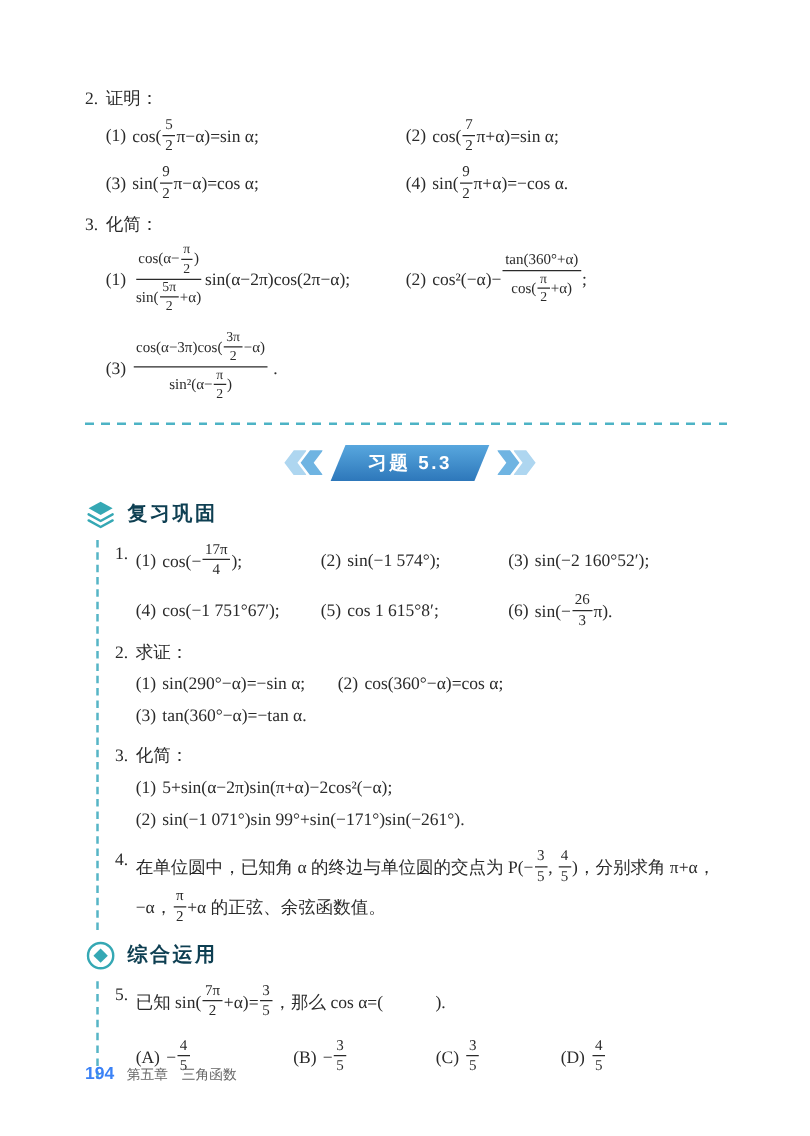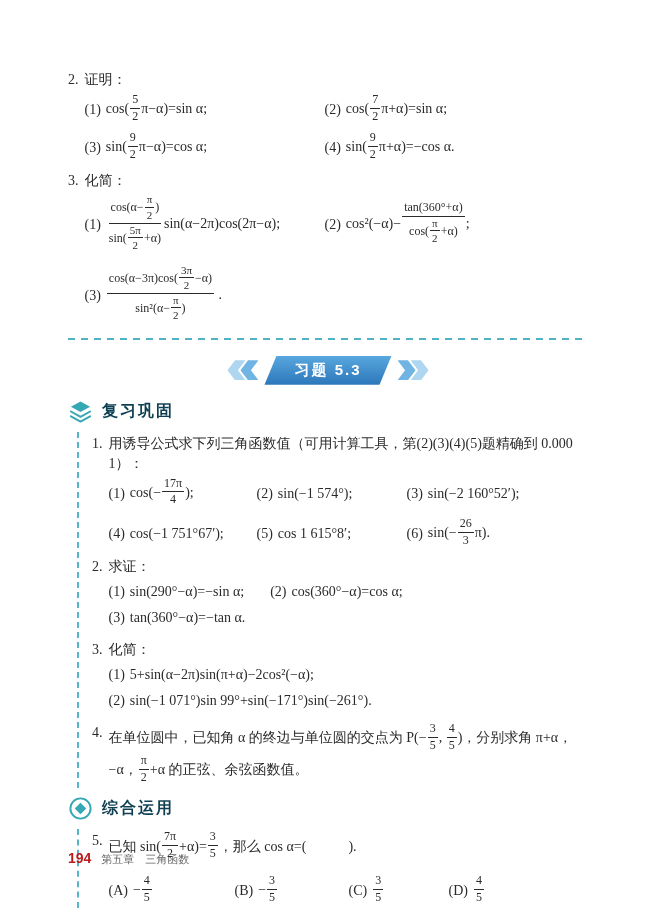--- a/index.html
+++ b/index.html
@@ -52,21 +52,21 @@
   .sec-head{display:flex;align-items:center;gap:9px;margin-bottom:8px}
   .sec-title{font-family:Liberation Serif, serif;font-weight:bold;font-size:16px;
              color:#0e3f52;letter-spacing:2px}
   .sec-body{margin-left:9px;border-left:2px dashed #56b5c6;padding-left:13px;padding-top:2px}
   .p4text{line-height:30px}
   .p5line{line-height:32px}
 
   
   .footer{position:absolute;left:68px;bottom:42px;display:flex;align-items:baseline;gap:10px;
           font-family:"Liberation Sans",sans-serif}
-  .footer .pg{font-size:14px;font-weight:bold;color:#b91c1c}
+  .footer .pg{font-size:14px;font-weight:bold;color:#3b82f6}
   .footer .ch{font-size:11px;color:#666}
 </style>
 </head>
 <body>
 
 <div class="page">
   <div class="content">
 
     <div class="prob">
       <span class="pnum">2.</span>
@@ -170,21 +170,20 @@
           <path d="M3 13 L13 18.5 23 13" fill="none" stroke="#35a8b4" stroke-width="2" stroke-linecap="round" stroke-linejoin="round"></path>
           <path d="M3 18 L13 23.5 23 18" fill="none" stroke="#35a8b4" stroke-width="2" stroke-linecap="round" stroke-linejoin="round"></path>
         </svg>
         <span class="sec-title">复习巩固</span>
       </div>
       <div class="sec-body">
 
         <div class="prob">
           <span class="pnum">1.</span>
           <div class="pbody">
-            <div class="ptitle">用诱导公式求下列三角函数值（可用计算工具，第(2)(3)(4)(5)题精确到 0.000 1）：</div>
             <div class="grid g-rev1">
               <span class="item">
                 <span class="inum">(1)</span>
                 <span class="imath">cos(−<span class="frac">
                       <span class="fnum">17π</span>
                       <span class="fden">4</span>
                     </span>);</span>
               </span>
               <span class="item">
                 <span class="inum">(2)</span>

